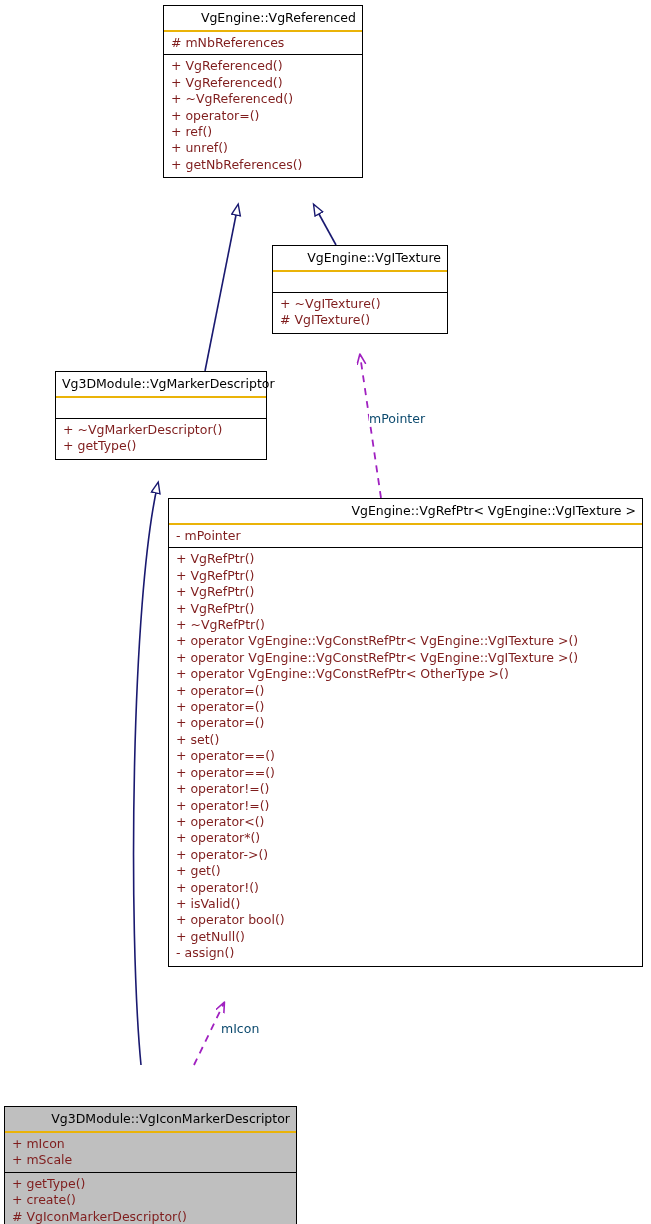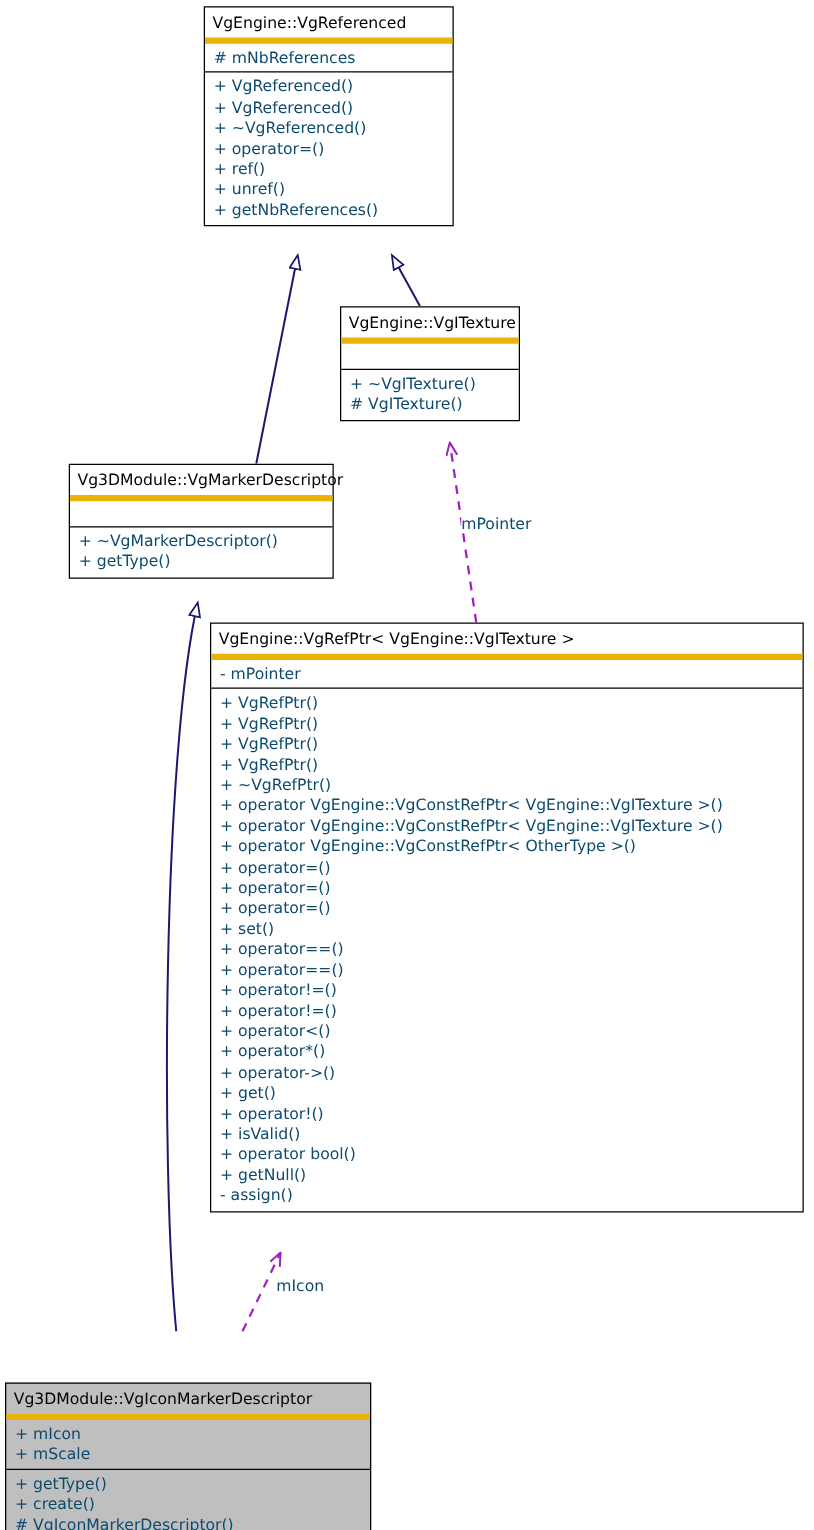--- a/index.html
+++ b/index.html
@@ -21,41 +21,41 @@
     box-sizing: border-box;
     border: 1px solid #000000;
     background: #ffffff;
     z-index: 5;
   }
   .uml-box.highlight {
     background: #bfbfbf;
   }
   .uml-title {
     box-sizing: border-box;
-    text-align: left;
+    text-align: right;
     font-size: 12.5px;
     line-height: 14px;
     color: #000000;
     padding: 5px 6px 5px 6px;
-    border-bottom: 5px solid #eab308;
+    border-bottom: 2px solid #eab308;
     white-space: nowrap;
   }
   .uml-attrs {
     box-sizing: border-box;
     border-bottom: 1px solid #000000;
     padding: 3px 6px 3px 7px;
   }
   .uml-ops {
     box-sizing: border-box;
     padding: 3px 6px 4px 7px;
   }
   .uml-row {
     font-size: 12.5px;
     line-height: 16.4px;
-    color: #0c4a6e;
+    color: #7f1d1d;
     white-space: nowrap;
   }
   .uml-attrs.empty {
     height: 21px;
     padding: 0;
   }
   
   svg.edges {
     position: absolute;
     left: 0;
@@ -123,21 +123,21 @@
       <div class="uml-row">+ VgReferenced()</div>
       <div class="uml-row">+ VgReferenced()</div>
       <div class="uml-row">+ ~VgReferenced()</div>
       <div class="uml-row">+ operator=()</div>
       <div class="uml-row">+ ref()</div>
       <div class="uml-row">+ unref()</div>
       <div class="uml-row">+ getNbReferences()</div>
     </div>
   </div>
 
-  <div class="uml-box" style="left:272px; top:245px; width:144px;">
+  <div class="uml-box" style="left:272px; top:245px; width:176px;">
     <div class="uml-title">VgEngine::VgITexture</div>
     <div class="uml-attrs empty"></div>
     <div class="uml-ops">
       <div class="uml-row">+ ~VgITexture()</div>
       <div class="uml-row"># VgITexture()</div>
     </div>
   </div>
 
   <div class="uml-box" style="left:55px; top:371px; width:212px;">
     <div class="uml-title">Vg3DModule::VgMarkerDescriptor</div>

